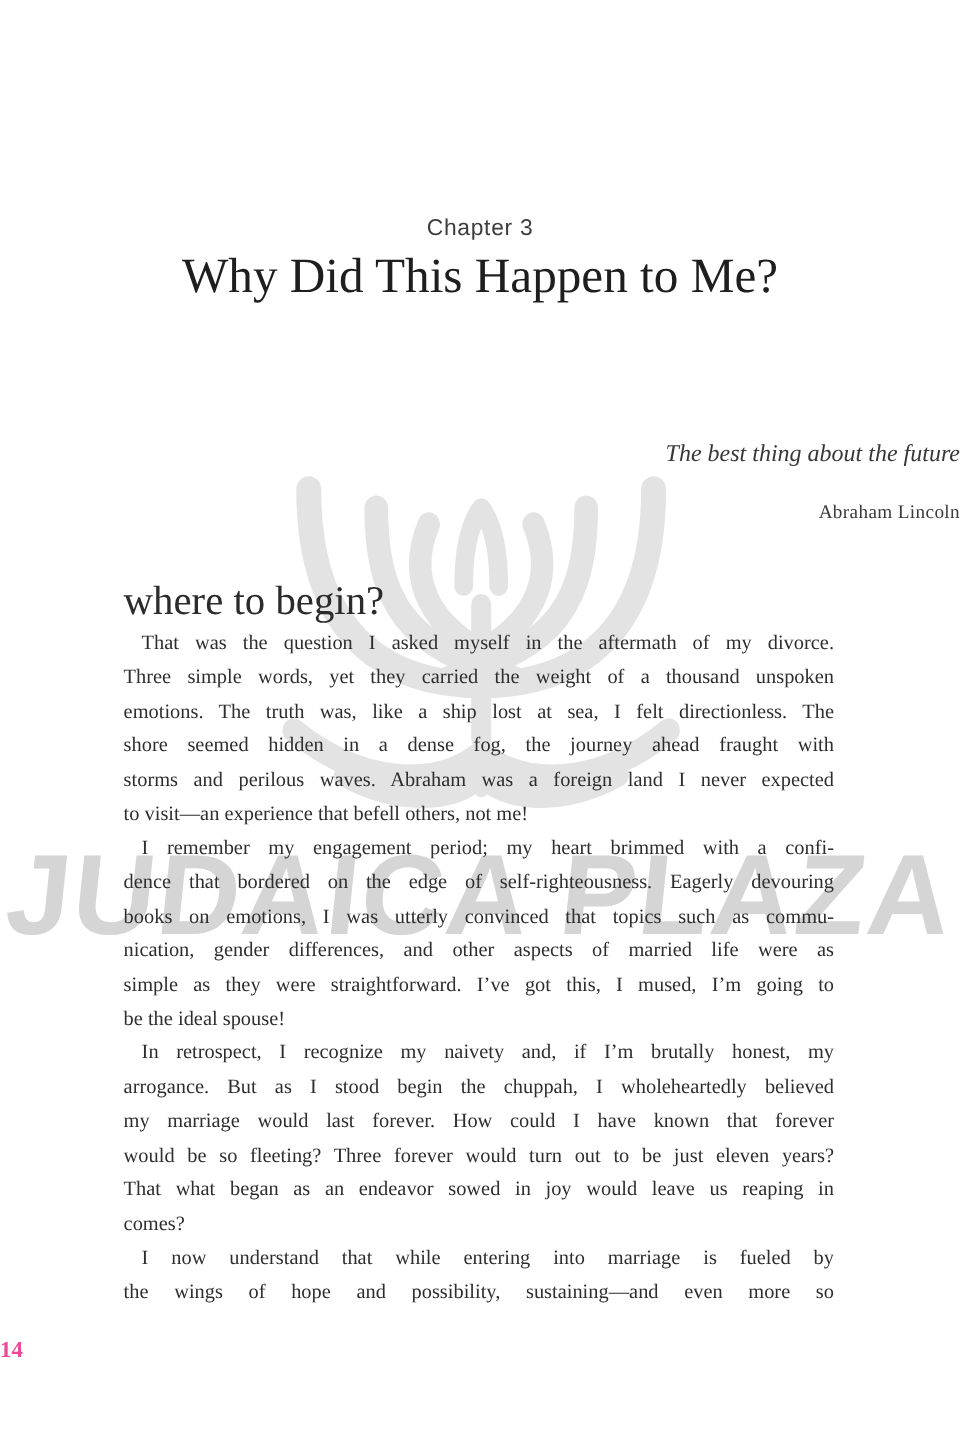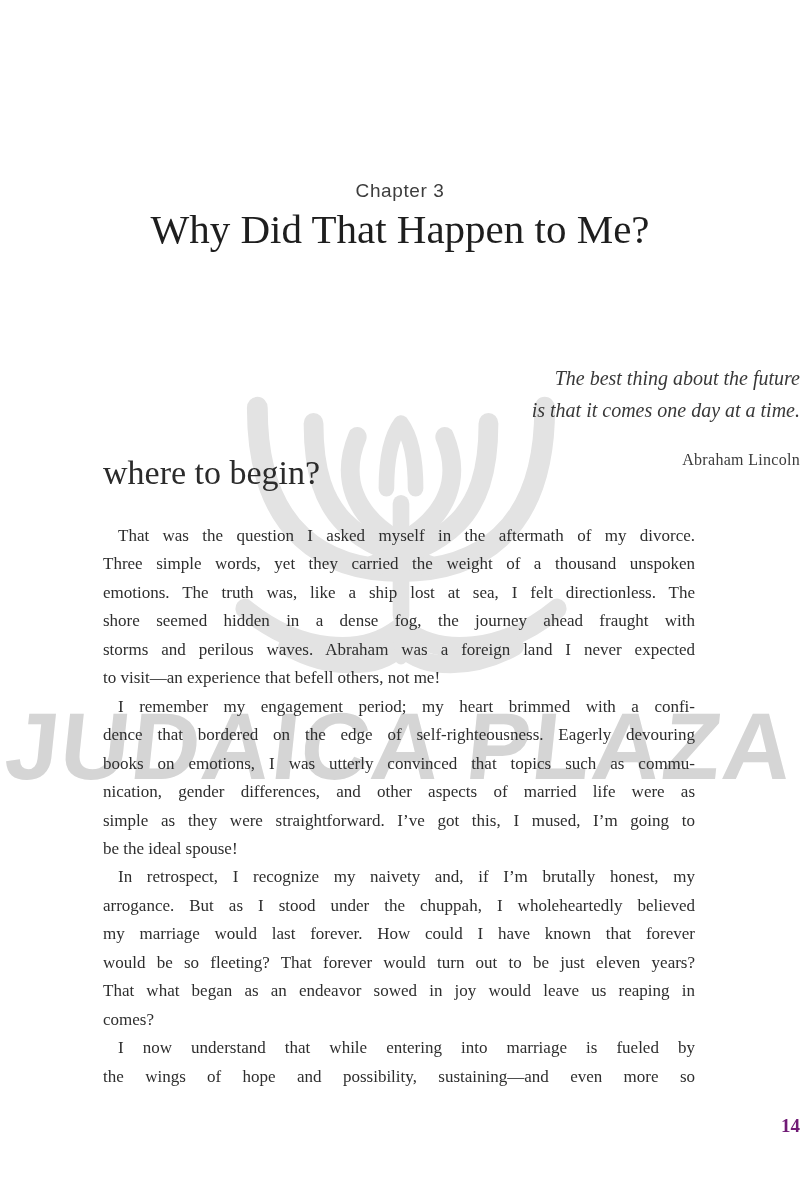--- a/index.html
+++ b/index.html
@@ -31,34 +31,34 @@
   }
   .epigraph {
     position:absolute; top:362px; left:0; width:100%; text-align:right;
     font-style:italic; font-size:20px; line-height:32px; color:#383838; z-index:2;
   }
   .epigraph .attr {
     margin-top:18px; font-style:normal; font-size:16px;
     letter-spacing:0.3px; color:#3a3a3a;
   }
   .section-heading {
-    position:absolute; top:454px; left:103px;
+    position:absolute; top:483px; left:103px;
     font-size:34px; color:#2b2b2b; z-index:2;
   }
   .body-text {
     position:absolute; top:522px; left:103px; width:592px;
     font-size:17px; line-height:28.45px; color:#2e2e2e; z-index:2;
   }
   .line { text-align:justify; text-align-last:justify; }
   .line.first { text-indent:15px; }
   .line.last  { text-align-last:left; }
   .it { }
   .page-number {
-    position:absolute; top:1115px; left:0; width:100%; text-align:right;
-    font-size:19px; font-weight:bold; color:#701a75; z-index:2;
+    position:absolute; top:1115px; left:0; width:100%; text-align:left;
+    font-size:19px; font-weight:bold; color:#ec4899; z-index:2;
   }
 </style>
 </head>
 <body>
 
 <div class="page">
 
   <svg class="wm-logo" viewBox="0 0 340 270" preserveAspectRatio="none" fill="none" stroke="currentColor" stroke-linecap="round" stroke-linejoin="round">
 
     <path stroke-width="20" d="M 32,26 C 32,140 100,172 170,172 C 240,172 308,140 308,26"></path>
@@ -76,25 +76,24 @@
     <path stroke-width="18" d="M 20,206 C 72,246 132,250 168,224"></path>
     <path stroke-width="18" d="M 320,206 C 268,246 208,250 172,224"></path>
     <path stroke-width="16" d="M 60,240 C 102,262 148,260 168,242"></path>
     <path stroke-width="16" d="M 280,240 C 238,262 192,260 172,242"></path>
     <path stroke-width="12" d="M 170,226 L 170,250"></path>
   </svg>
 
   <div class="wm-text">JUDAICA PLAZA</div>
 
   <div class="chapter-label">Chapter 3</div>
-  <h1 class="page-title" style="font-weight:normal;margin:0;">Why Did That Happen to Me?</h1>
+  <h1 class="page-title" style="font-weight:normal;margin:0;">Why Did This Happen to Me?</h1>
 
   <div class="epigraph">
     <div>The best thing about the future</div>
-    <div>is that it comes one day at a time.</div>
     <div class="attr">Abraham Lincoln</div>
   </div>
 
   <div class="section-heading">where to begin?</div>
 
   <div class="body-text" style="color: rgb(46, 46, 46);">
       <div>
         <div class="line first"><span>That was the question I asked myself in the aftermath of my divorce.</span></div>
         <div class="line"><span>Three simple words, yet they carried the weight of a thousand unspoken</span></div>
         <div class="line"><span>emotions. The truth was, like a ship lost at sea, I felt directionless. The</span></div>
@@ -105,23 +104,23 @@
       <div>
         <div class="line first"><span>I remember my engagement period; my heart brimmed with a confi-</span></div>
         <div class="line"><span>dence that bordered on the edge of self-righteousness. Eagerly devouring</span></div>
         <div class="line"><span>books on emotions, I was utterly convinced that topics such as commu-</span></div>
         <div class="line"><span>nication, gender differences, and other aspects of married life were as</span></div>
         <div class="line"><span>simple as they were straightforward. </span><span class="it">I’ve got this</span><span>, I mused, </span><span class="it">I’m going to</span></div>
         <div class="line last"><span class="it">be the ideal spouse!</span></div>
       </div>
       <div>
         <div class="line first"><span>In retrospect, I recognize my naivety and, if I’m brutally honest, my</span></div>
-        <div class="line"><span>arrogance. But as I stood under the chuppah, I wholeheartedly believed</span></div>
+        <div class="line"><span>arrogance. But as I stood begin the chuppah, I wholeheartedly believed</span></div>
         <div class="line"><span>my marriage would last forever. How could I have known that forever</span></div>
-        <div class="line"><span>would be so fleeting? That forever would turn out to be just eleven years?</span></div>
+        <div class="line"><span>would be so fleeting? Three forever would turn out to be just eleven years?</span></div>
         <div class="line"><span>That what began as an endeavor sowed in joy would leave us reaping in</span></div>
         <div class="line last"><span>comes?</span></div>
       </div>
       <div>
         <div class="line first"><span>I now understand that while entering into marriage is fueled by</span></div>
         <div class="line"><span>the wings of hope and possibility, sustaining—and even more so</span></div>
       </div>
     </div>
 
   <div class="page-number">14</div>

